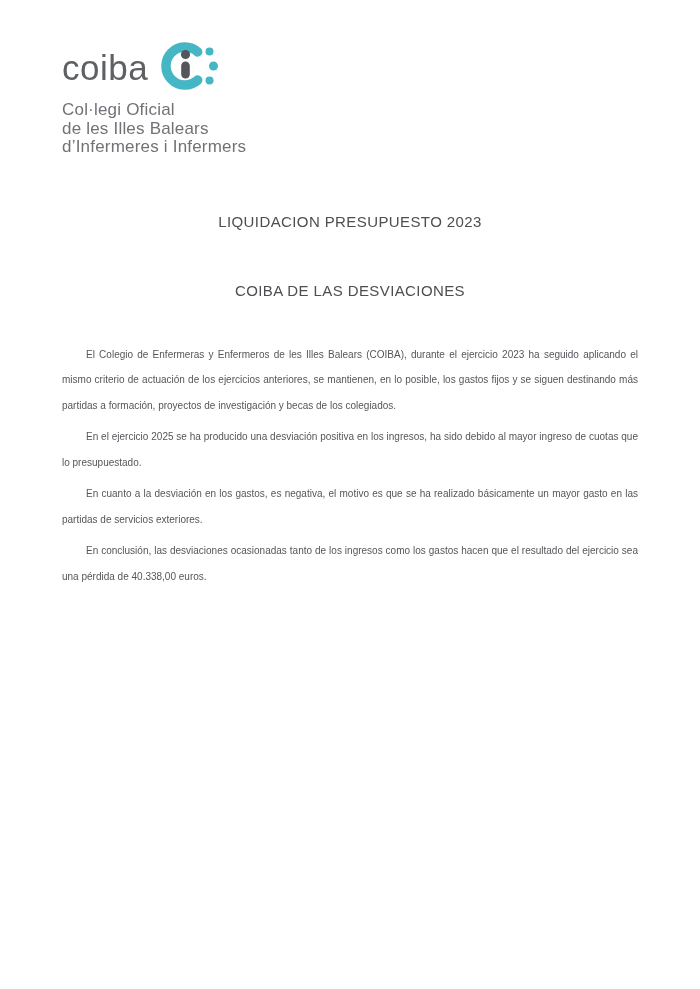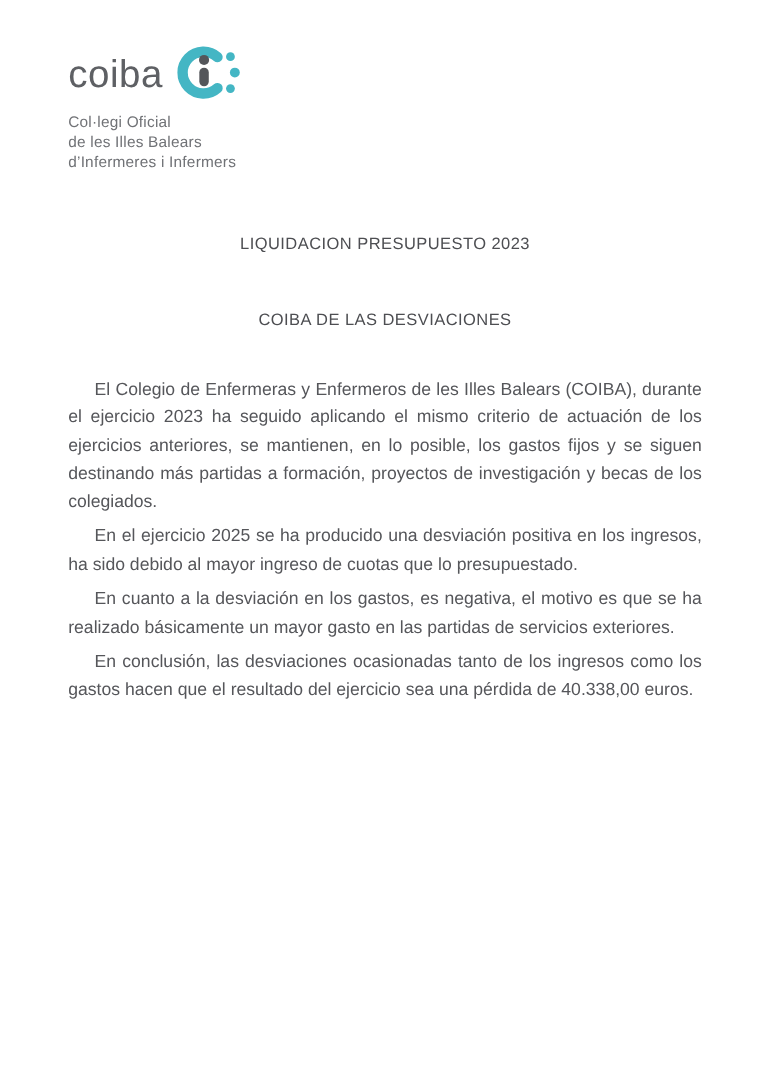--- a/index.html
+++ b/index.html
@@ -29,21 +29,21 @@
     letter-spacing: 0.5px;
     color: #5e6064;
     line-height: 1;
     padding-top: 2px;
   }
   .ci-icon svg {
     display: block;
   }
   .logo-subtitle {
     margin-top: 7px;
-    font-size: 14px;
+    font-size: 17px;
     line-height: 18.5px;
     letter-spacing: 0.2px;
     color: #707276;
   }
   .logo-subtitle span {
     display: block;
   }
   .doc-title {
     margin-top: 56px;
     text-align: center;
@@ -56,21 +56,21 @@
     margin-top: 52px;
     text-align: center;
     font-size: 15px;
     font-weight: 400;
     letter-spacing: 0.4px;
     color: #4d4e52;
   }
   .content {
     margin-top: 43px;
     color: #55565a;
-    font-size: 16px;
+    font-size: 10px;
   }
   .content p {
     margin: 0 0 6px 0;
     line-height: 25.5px;
     text-align: justify;
     text-indent: 24px;
   }
 </style>
 </head>
 <body>

